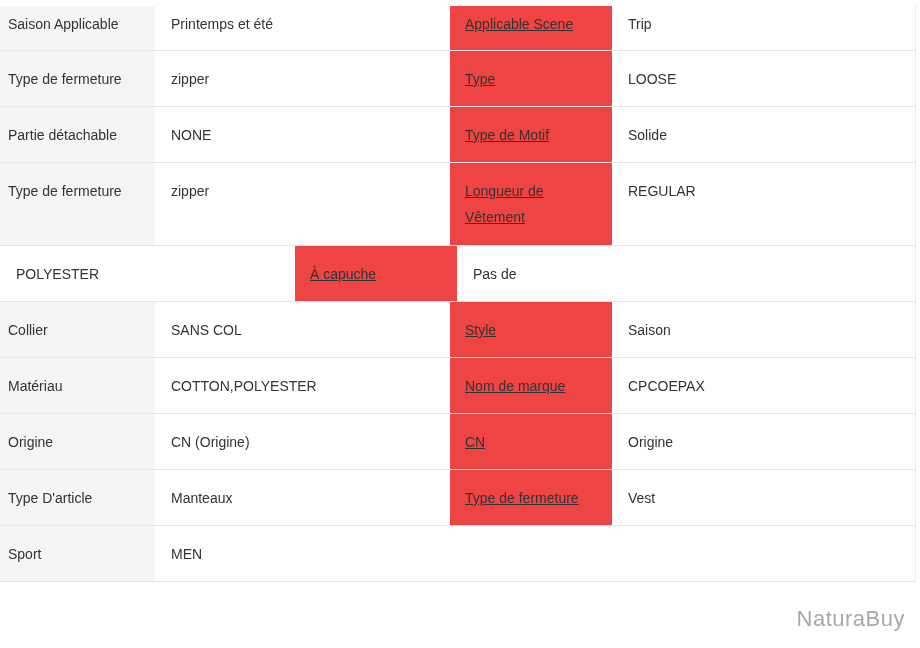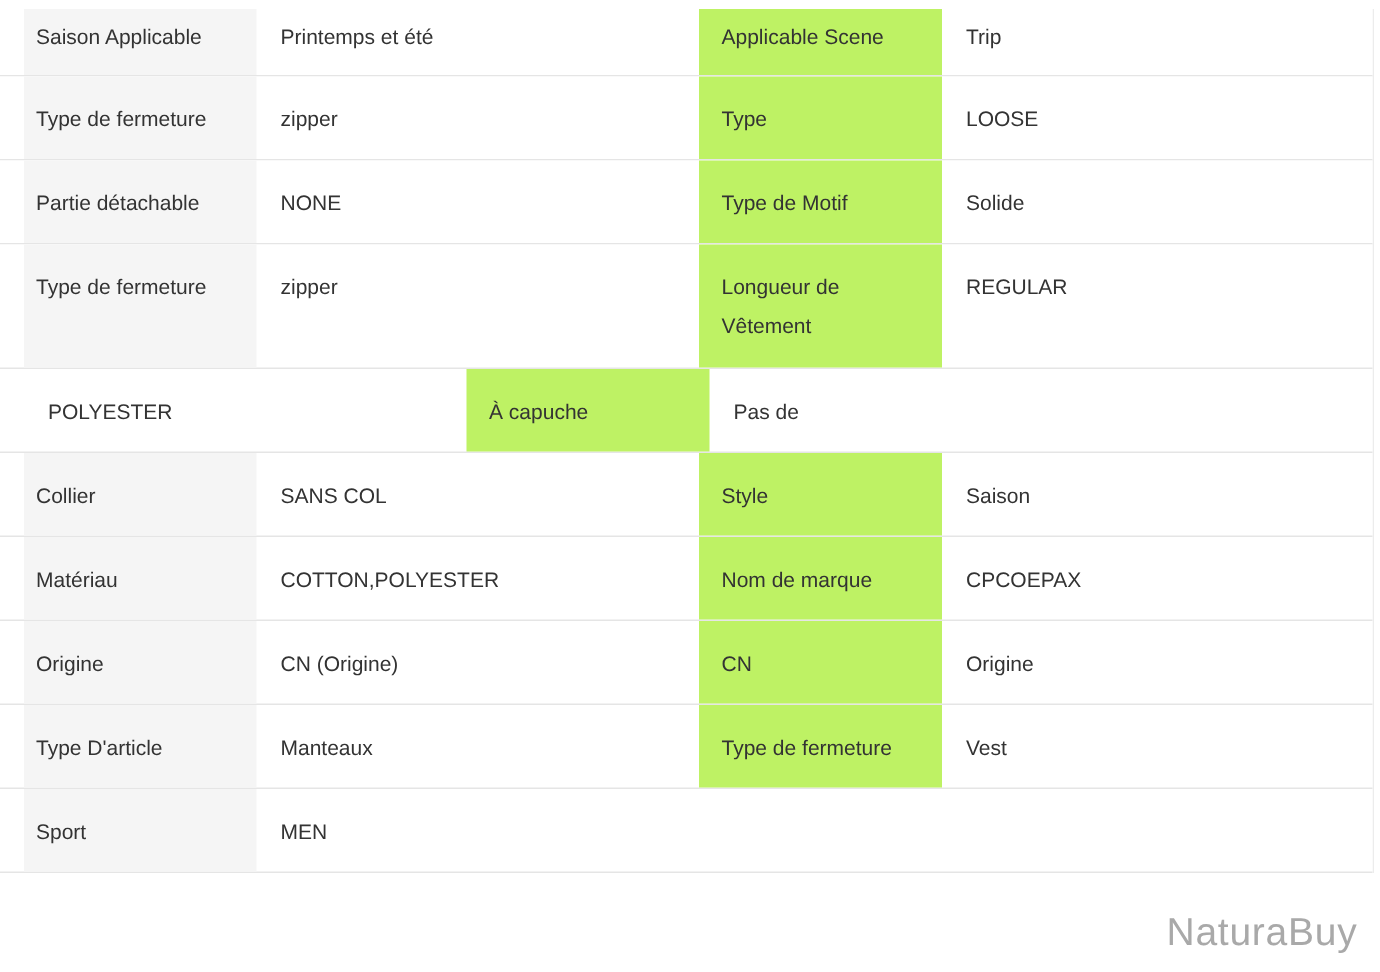--- a/index.html
+++ b/index.html
@@ -13,21 +13,21 @@
   .spec-table {
     position:absolute;
     top:6px; left:0;
     width:916px;
     border-right:1px solid #ececec;
   }
   .row {
     display:flex;
     align-items:stretch;
     min-height:56px;
-    padding-left:16px;
+    padding-left:0;
     border-bottom:1px solid #e5e5e5;
     background:#ffffff;
   }
   .row-first { min-height:45px; }
   .row-tall  { min-height:83px; }
   .cell {
     padding-top:19px;
     line-height:19px;
     padding-right:10px;
   }
@@ -36,36 +36,37 @@
     width:155px;
     background:#f5f5f5;
     padding-left:8px;
   }
   .cell-value-a {
     width:295px;
     padding-left:16px;
   }
   .cell-label-b {
     width:162px;
-    background:#bef264;
+    background:#ef4444;
     padding-left:15px;
+    text-decoration:underline;
   }
   .cell-value-b {
     flex:1;
     padding-left:16px;
   }
   .row-tall .cell-label-b {
     padding-top:15px;
     line-height:26px;
   }
   .watermark {
     position:absolute;
     top:606px;
     right:15px;
-    font-size:26px;
+    font-size:22px;
     letter-spacing:0.5px;
     color:#a9a9a9;
     user-select:none;
   }
 </style>
 </head>
 <body>
 
 <div class="spec-table">
 

